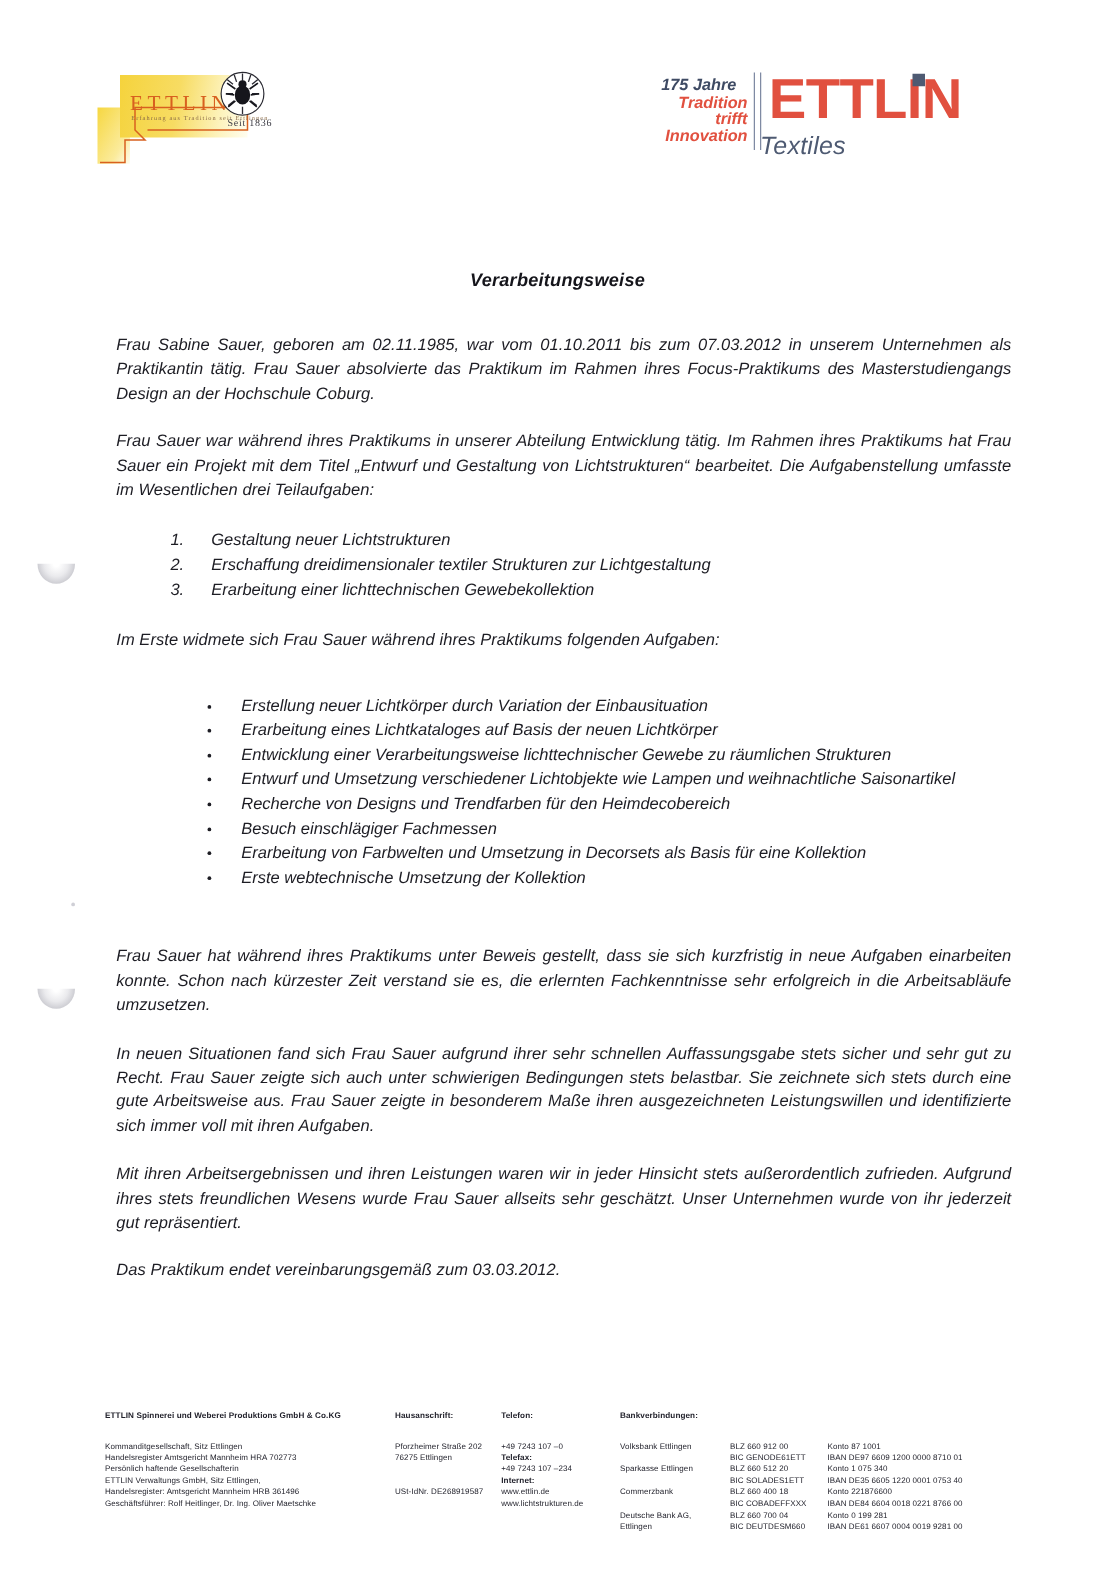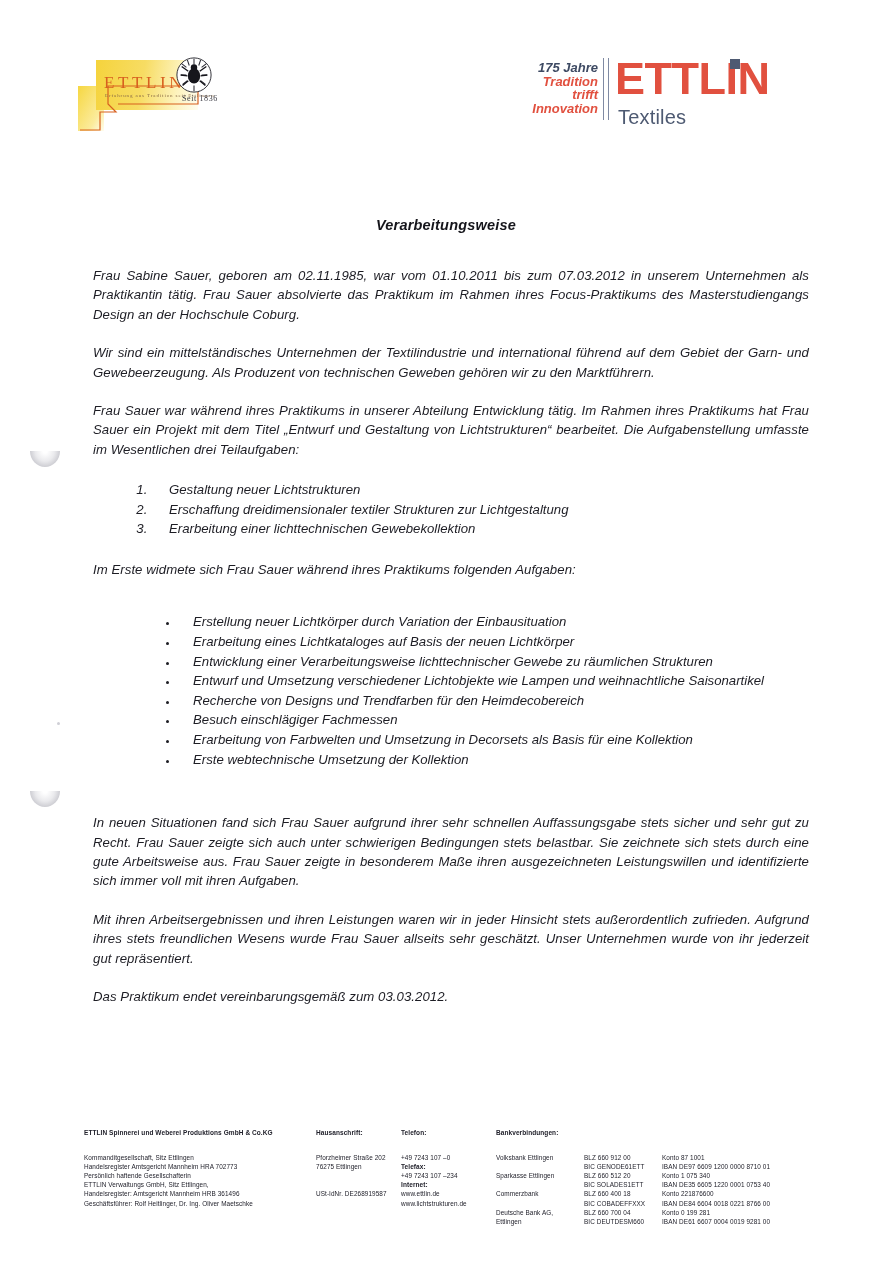--- a/index.html
+++ b/index.html
@@ -134,20 +134,21 @@
     width: 78px;
     text-align: right;
     line-height: 13.5px;
   }
   .lr-claim .c-175 {
     font-size: 13px;
     font-weight: bold;
     font-style: italic;
     color: #3e4a63;
     display: block;
+    text-align: center;
   }
   .lr-claim .c-l {
     font-size: 13px;
     font-weight: bold;
     font-style: italic;
     color: #e1503f;
     display: block;
   }
   .lr-rule {
     position: absolute;
@@ -171,23 +172,24 @@
   .lr-dot {
     position: absolute;
     left: 210px;
     top: 1px;
     width: 10px;
     height: 10px;
     background: #4e5a72;
   }
   .lr-textiles {
     position: absolute;
-    left: 98px;
+    left: 88px;
     top: 48px;
     font-size: 20px;
+    font-style: italic;
     color: #4e5a72;
     letter-spacing: .2px;
   }
 
   
   .doc-title {
     position: absolute;
     left: 0;
     top: 217px;
     width: 892px;
@@ -323,21 +325,20 @@
       <div class="lr-textiles">Textiles</div>
     </div>
   </div>
 
   <div class="doc-title">Verarbeitungsweise</div>
 
   <div class="body-area">
 
     <p class="para">Frau Sabine Sauer, geboren am 02.11.1985, war vom 01.10.2011 bis zum 07.03.2012 in unserem Unternehmen als Praktikantin tätig. Frau Sauer absolvierte das Praktikum im Rahmen ihres Focus-Praktikums des Masterstudiengangs Design an der Hochschule Coburg.</p>
 
-    <p class="para">Wir sind ein mittelständisches Unternehmen der Textilindustrie und international führend auf dem Gebiet der Garn- und Gewebeerzeugung. Als Produzent von technischen Geweben gehören wir zu den Marktführern.</p>
 
     <p class="para tight">Frau Sauer war während ihres Praktikums in unserer Abteilung Entwicklung tätig. Im Rahmen ihres Praktikums hat Frau Sauer ein Projekt mit dem Titel „Entwurf und Gestaltung von Lichtstrukturen“ bearbeitet.  Die Aufgabenstellung umfasste im Wesentlichen drei Teilaufgaben:</p>
 
     <div class="spacer-md"></div>
 
     <ol class="num-list">
       <li>Gestaltung neuer Lichtstrukturen</li>
       <li>Erschaffung dreidimensionaler textiler Strukturen zur Lichtgestaltung</li>
       <li>Erarbeitung einer lichttechnischen Gewebekollektion</li>
     </ol>
@@ -354,20 +355,21 @@
       <li>Entwicklung einer Verarbeitungsweise lichttechnischer Gewebe zu räumlichen Strukturen</li>
       <li>Entwurf und Umsetzung verschiedener Lichtobjekte wie Lampen und weihnachtliche Saisonartikel</li>
       <li>Recherche von Designs und Trendfarben für den Heimdecobereich</li>
       <li>Besuch einschlägiger Fachmessen</li>
       <li>Erarbeitung von Farbwelten und Umsetzung in Decorsets als Basis für eine Kollektion</li>
       <li>Erste webtechnische Umsetzung der Kollektion</li>
     </ul>
 
     <div class="spacer-lg"></div>
 
+    <p class="para">Frau Sauer hat während ihres Praktikums unter Beweis gestellt, dass sie sich kurzfristig in neue Aufgaben einarbeiten konnte. Schon nach kürzester Zeit verstand sie es, die erlernten Fachkenntnisse sehr erfolgreich in die Arbeitsabläufe umzusetzen.</p>
 
     <p class="para">In neuen Situationen fand sich Frau Sauer aufgrund ihrer sehr schnellen Auffassungsgabe stets sicher und sehr gut zu Recht. Frau Sauer zeigte sich auch unter schwierigen Bedingungen stets belastbar. Sie zeichnete sich stets durch eine gute Arbeitsweise aus. Frau Sauer zeigte in besonderem Maße ihren ausgezeichneten Leistungswillen und identifizierte sich immer voll mit ihren Aufgaben.</p>
 
     <p class="para">Mit ihren Arbeitsergebnissen und ihren Leistungen waren wir in jeder Hinsicht stets außerordentlich zufrieden. Aufgrund ihres stets freundlichen Wesens wurde Frau Sauer allseits sehr geschätzt. Unser Unternehmen wurde von ihr jederzeit gut repräsentiert.</p>
 
     <p class="para nojustify">Das Praktikum endet vereinbarungsgemäß zum 03.03.2012.</p>
   </div>
 
   <div class="footer">
 

